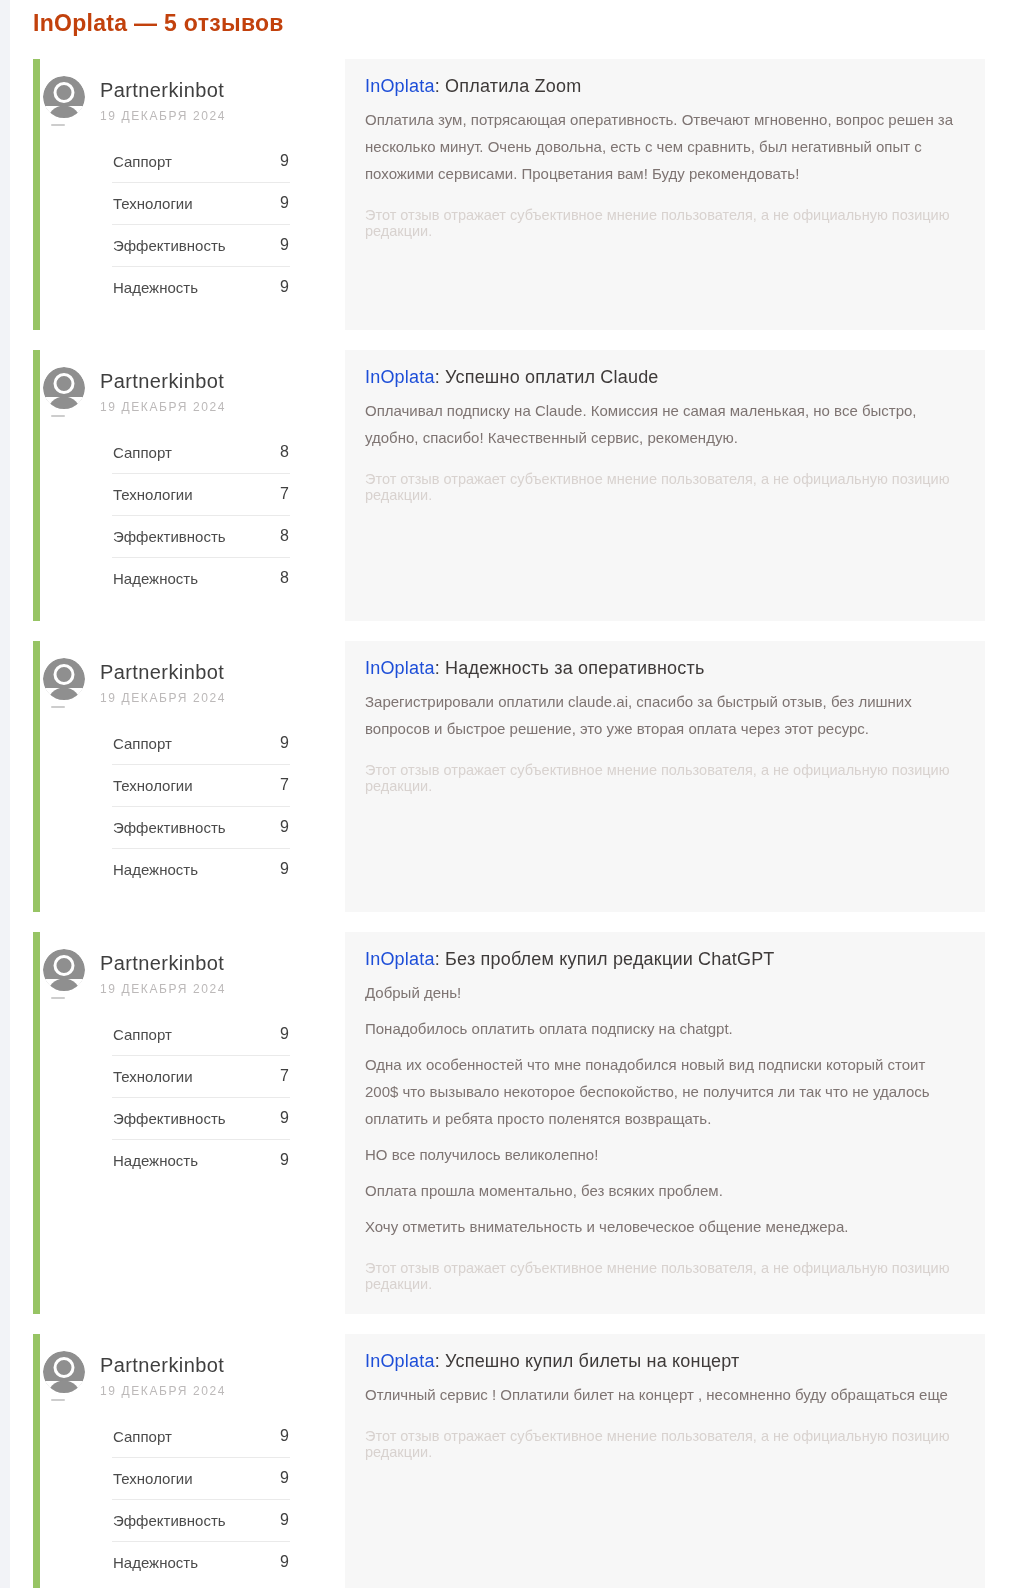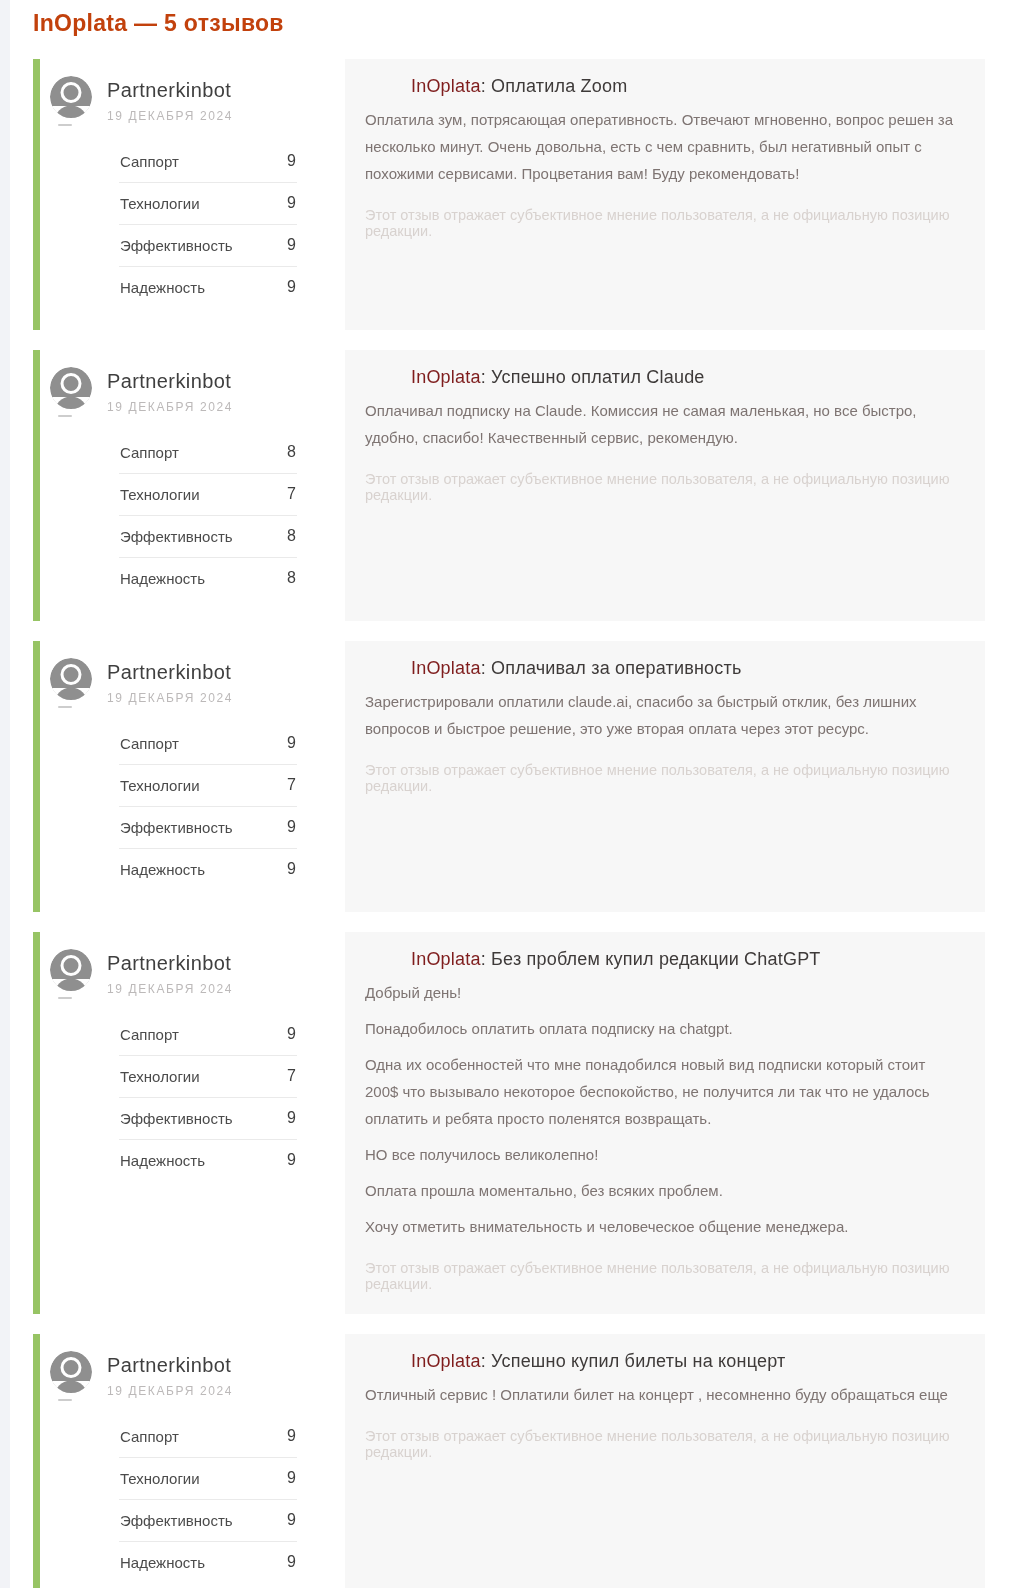--- a/index.html
+++ b/index.html
@@ -29,21 +29,21 @@
   .card {
     display: flex;
     align-items: stretch;
     margin: 0 28px 20px 23px;
     border-left: 7px solid #97c464;
   }
   .card-left {
     width: 305px;
     flex-shrink: 0;
     background: #ffffff;
-    padding: 16px 8px 22px 9px;
+    padding: 16px 8px 22px 2px;
   }
   .user {
     display: flex;
   }
   .avatar-wrap { width: 44px; margin-right: 14px; flex-shrink: 0; }
   .avatar { width: 44px; height: 44px; display: block; }
   .avatar-dash {
     width: 14px; height: 2px;
     background: #cdcdcd;
     border-radius: 1px;
@@ -82,21 +82,21 @@
     background: #f7f7f7;
     padding: 17px 30px 22px 20px;
   }
   .rtitle {
     margin: 0;
     font-size: 18px;
     font-weight: normal;
     color: #3e3a39;
     letter-spacing: 0.2px;
   }
-  .rtitle .prefix { color: #7f1d1d; margin-left: 46px; }
+  .rtitle .prefix { color: #1d4ed8; }
   .para {
     font-size: 15px;
     line-height: 27px;
     color: #7e7472;
     margin: 9px 0 0 0;
   }
   .note {
     margin: 20px 0 0 0;
     font-size: 14.5px;
     color: #d8d2cf;
@@ -243,23 +243,23 @@
               <span class="score-label">Эффективность</span>
               <span class="score-value">9</span>
             </div>
             <div class="score-row">
               <span class="score-label">Надежность</span>
               <span class="score-value">9</span>
             </div>
           </div>
     </div>
     <div class="card-right">
-      <h2 class="rtitle"><span class="prefix">InOplata</span><span class="tmain">: Оплачивал за оперативность</span></h2>
-      <div class="paras">
-            <p class="para">Зарегистрировали оплатили claude.ai, спасибо за быстрый отклик, без лишних вопросов и быстрое решение, это уже вторая оплата через этот ресурс.</p>
+      <h2 class="rtitle"><span class="prefix">InOplata</span><span class="tmain">: Надежность за оперативность</span></h2>
+      <div class="paras">
+            <p class="para">Зарегистрировали оплатили claude.ai, спасибо за быстрый отзыв, без лишних вопросов и быстрое решение, это уже вторая оплата через этот ресурс.</p>
           </div>
       <p class="note">Этот отзыв отражает субъективное мнение пользователя, а не официальную позицию редакции.</p>
     </div>
   </article>
 
   <article class="card">
     <div class="card-left">
       <div class="user">
         <div class="avatar-wrap">
           <svg class="avatar" viewBox="0 0 44 44" xmlns="http://www.w3.org/2000/svg" aria-hidden="true">

